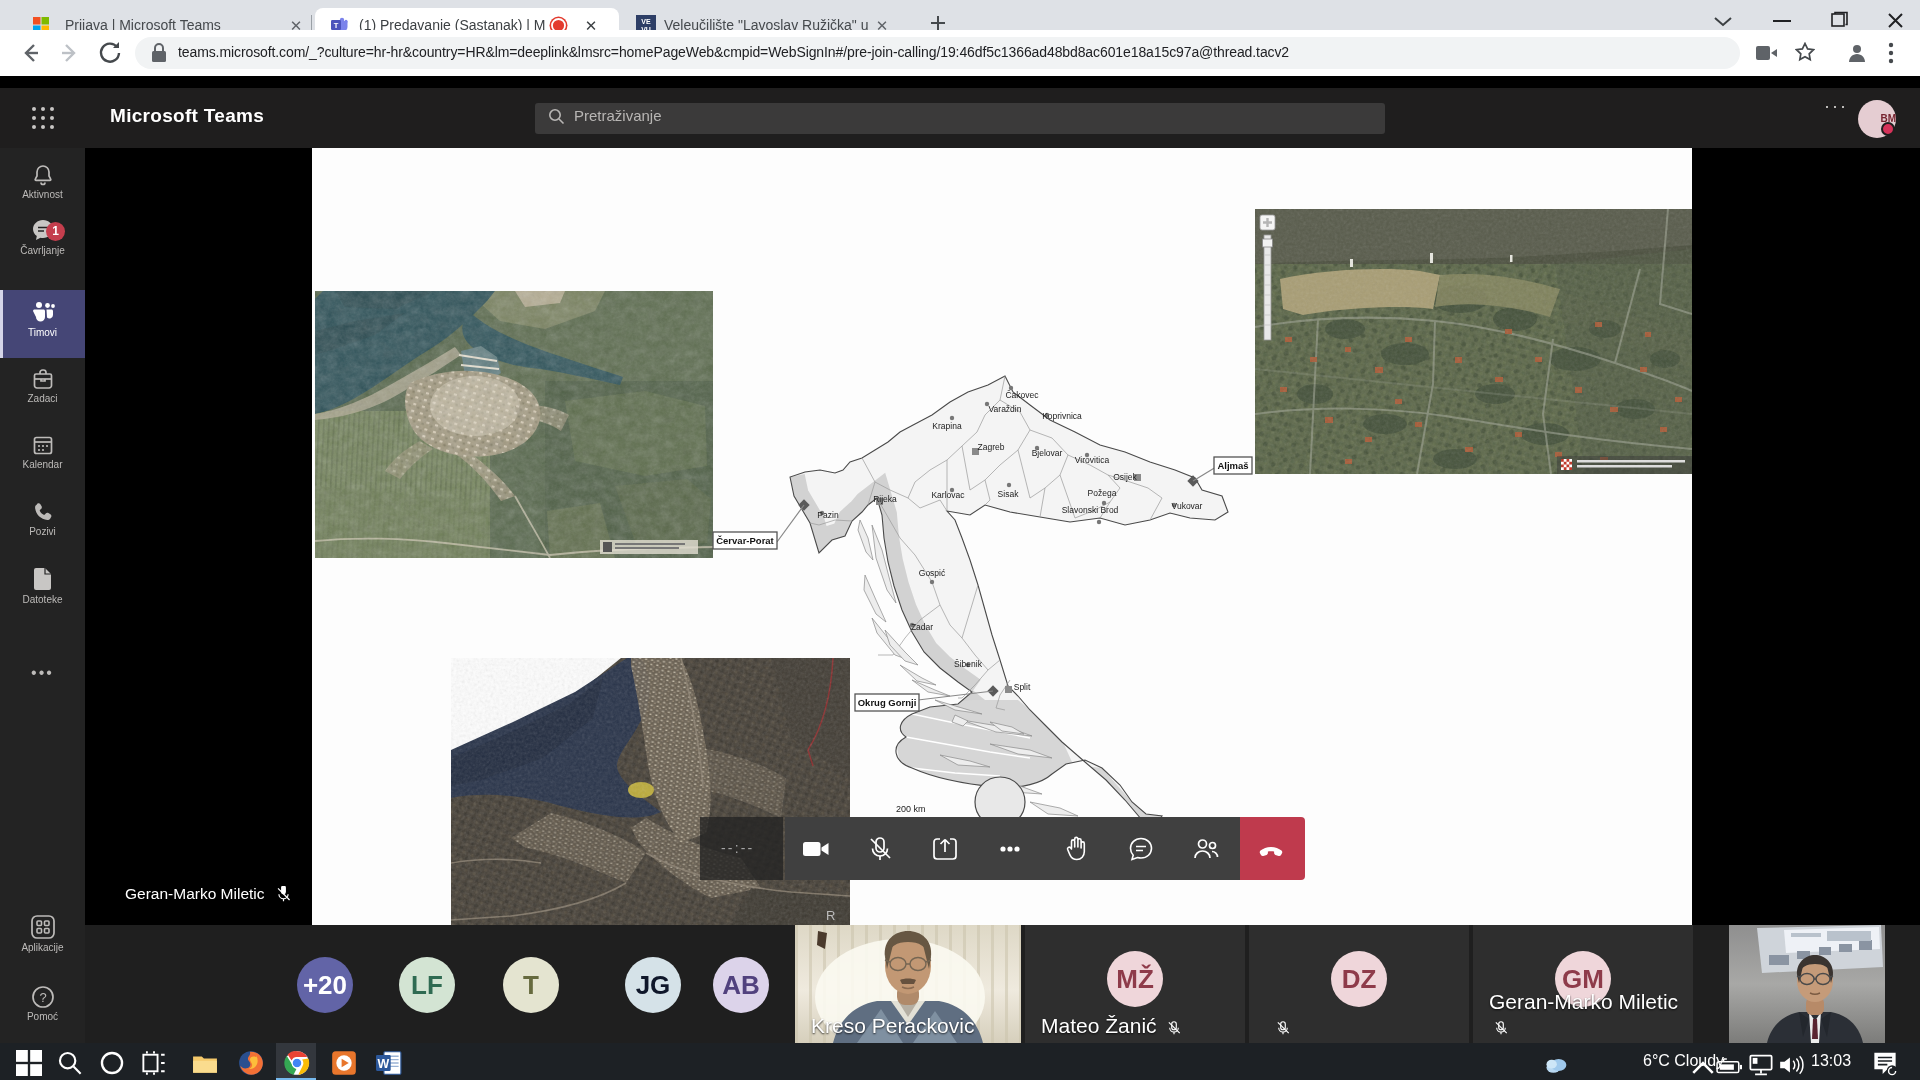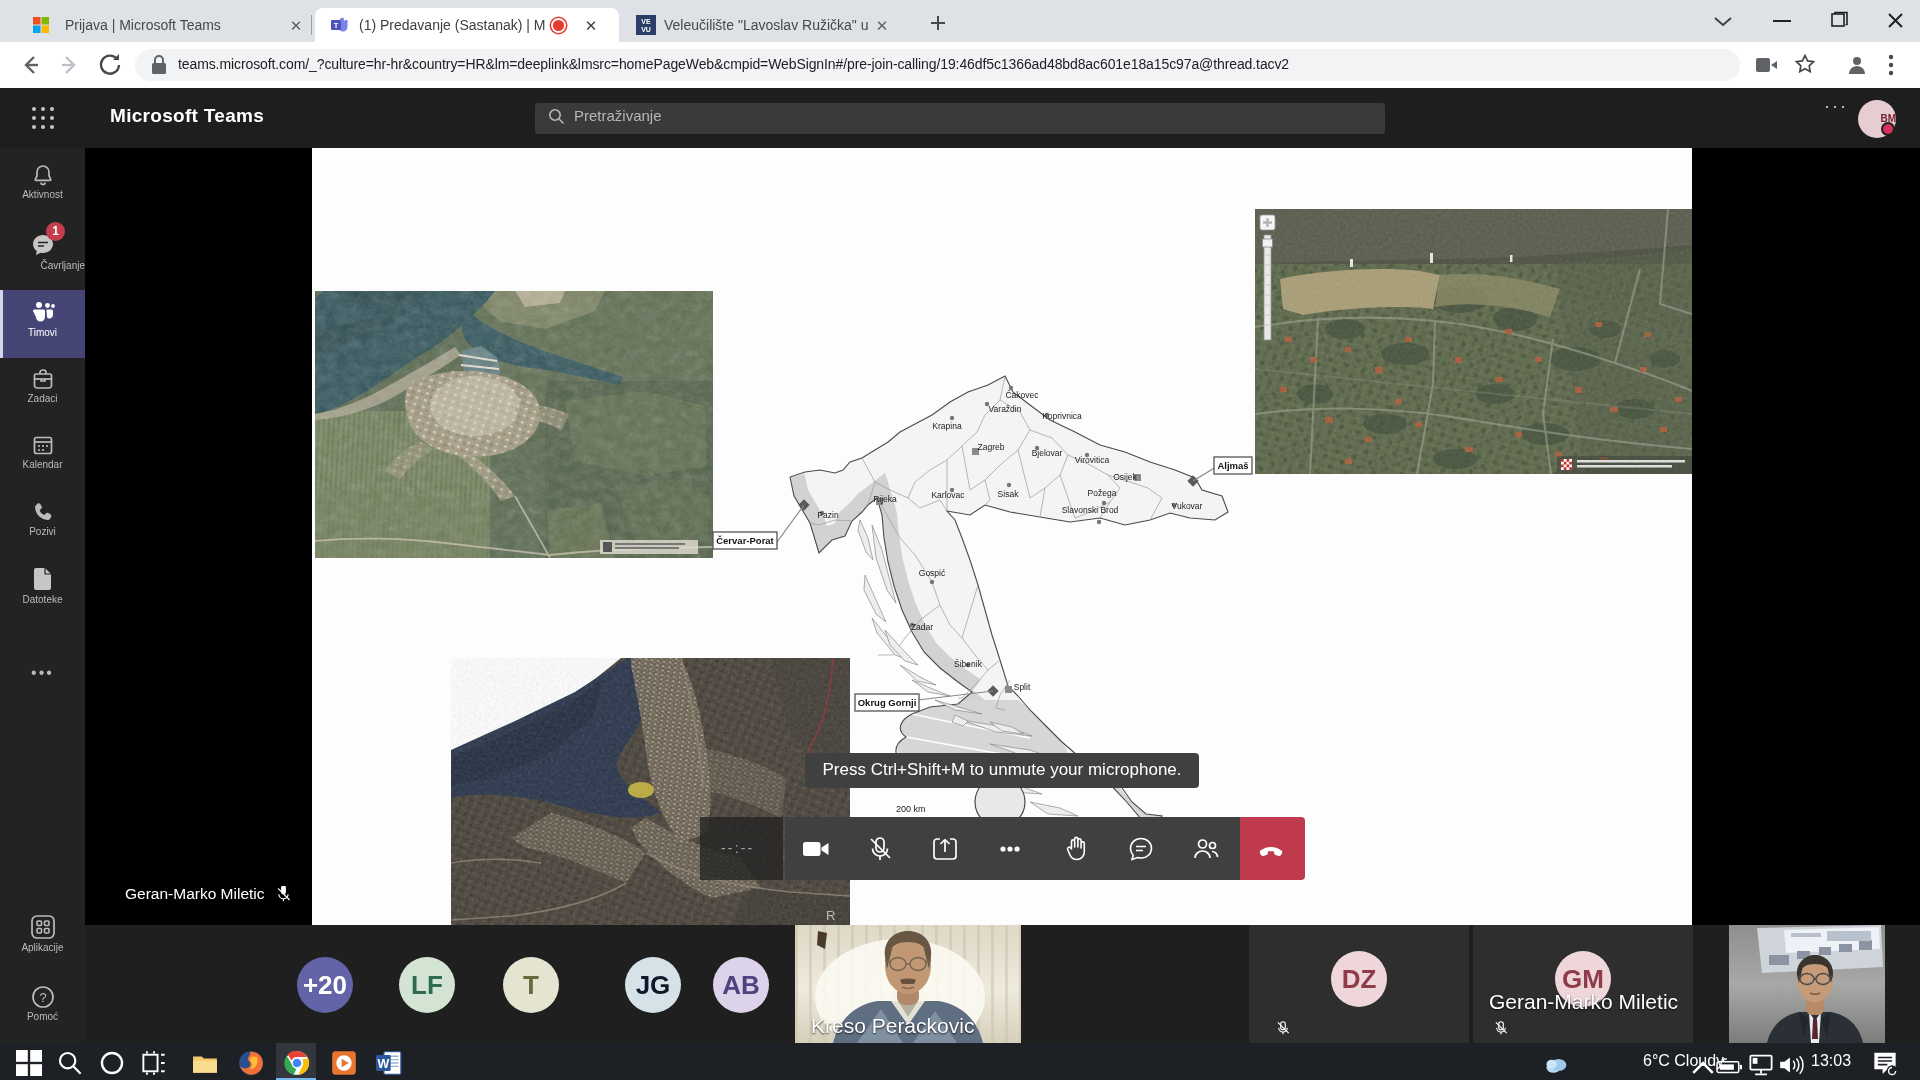--- a/index.html
+++ b/index.html
@@ -9,21 +9,21 @@
 
   
   #tabstrip { left:0; top:0; width:1920px; height:42px; background:#dee1e6; }
   .tab { position:absolute; top:8px; height:34px; font-size:14px; color:#45494d; }
   .tab .title { position:absolute; left:49px; top:9px; white-space:nowrap; overflow:hidden; }
   .tabx { position:absolute; top:10px; width:16px; height:16px; color:#5f6368; font-size:15px; line-height:16px; text-align:center; }
   #tab-active { left:315px; width:304px; background:#fff; border-radius:8px 8px 0 0; color:#3c4043; }
   .tabsep { position:absolute; top:15px; width:1px; height:20px; background:#9aa0a6; }
   #newtab { position:absolute; left:928px; top:13px; width:20px; height:20px; color:#45494d; }
 
-  #addrbar { left:0; top:42px; width:1920px; height:46px; background:#fff; }
+  #addrbar { left:0; top:30px; width:1920px; height:46px; background:#fff; }
   #omnibox { position:absolute; left:135px; top:7px; width:1605px; height:32px; background:#f1f3f4; border-radius:16px; }
   #urltext { position:absolute; left:178px; top:14px; font-size:14px; color:#202124; letter-spacing:-0.1px; white-space:nowrap; }
 
   
   #teamsbar { left:0; top:88px; width:1920px; height:60px; background:#1f1e1e; }
   #teamsbar .brand { position:absolute; left:110px; top:17px; color:#fff; font-size:19px; font-weight:bold; letter-spacing:0.3px; }
   #tsearch { position:absolute; left:535px; top:15px; width:850px; height:31px; background:#3b3a3a; border-radius:3px; }
 
   
   #sidebar { left:0; top:148px; width:85px; height:895px; background:#232323; }
@@ -183,21 +183,21 @@
   <div id="sidebar" class="abs"></div>
   <div id="sb-sel" class="abs"></div>
   <div id="sb-sel-bar" class="abs"></div>
   <div class="sbitem abs" style="top:163px;">
     <svg width="24" height="24" viewBox="0 0 24 24">
         <path d="M12 3c3.3 0 6 2.7 6 6v4l1.7 3.2c.3.5-.1 1.1-.7 1.1H5c-.6 0-1-.6-.7-1.1L6 13V9c0-3.3 2.7-6 6-6z" fill="none" stroke="#bdbbb9" stroke-width="1.7"></path>
         <path d="M10 19.5a2 2 0 0 0 4 0" fill="none" stroke="#bdbbb9" stroke-width="1.7"></path>
       </svg>
     Aktivnost
   </div>
-  <div class="sbitem abs" style="top:232px;text-align:right;">
+  <div class="sbitem abs" style="top:217px;">
     <svg width="26" height="26" viewBox="0 0 26 26">
         <path d="M13 3C7.5 3 3 7 3 12c0 2.9 1.5 5.4 3.8 7L6 23l4.5-2.2c.8.2 1.6.3 2.5.3 5.5 0 10-4 10-9S18.5 3 13 3z" fill="#c8c6c4"></path>
         <path d="M8 10.5h10M8 14h6" stroke="#232323" stroke-width="1.6"></path>
       </svg>
     Čavrljanje
   </div>
   <div class="abs" style="left:46px;top:222px;width:19px;height:19px;border-radius:50%;background:#c43e4d;color:#fff;font-size:12px;font-weight:bold;text-align:center;line-height:19px;">1</div>
   <div class="sbitem abs" style="top:299px;color:#fff;">
     <svg width="28" height="26" viewBox="0 0 28 26">
         <circle cx="10" cy="6" r="3" fill="#fff"></circle>
@@ -620,21 +620,20 @@
       <text x="187" y="336" font-size="9.5" font-weight="bold" fill="#111" text-anchor="middle" font-family="Liberation Sans, sans-serif">Okrug Gornji</text>
       <rect x="514" y="87" width="38" height="17" fill="#fff" stroke="#555" stroke-width="1.3"></rect>
       <text x="533" y="99" font-size="9.5" font-weight="bold" fill="#111" text-anchor="middle" font-family="Liberation Sans, sans-serif">Aljmaš</text>
     </g>
 
     <circle cx="300" cy="432" r="25" fill="#e8e8e8" stroke="#4a4a4a" stroke-width="1.2"></circle>
     <text x="196" y="442" font-size="9" fill="#222" font-family="Liberation Sans, sans-serif">200 km</text>
     <path d="M150,455 L200,455 M150,451 L150,455 M175,452 L175,455 M200,451 L200,455" stroke="#333" stroke-width="1" fill="none"></path>
   </svg>
 
-  <div id="toast" class="abs">Press Ctrl+Shift+M to unmute your microphone.</div>
   <div id="ctlbar" class="abs">
     <div id="ctl-timer"></div>
     <div id="ctl-main"></div>
     <div id="ctl-red"></div>
     <div style="position:absolute;left:21px;top:23px;color:#a5a5a5;font-size:14px;letter-spacing:0.5px;">- - : - -</div>
 
     <svg class="cic" style="left:102px;" viewBox="0 0 28 28">
         <rect x="1" y="7" width="17.5" height="14" rx="2.5" fill="#fff"></rect>
         <path d="M19.5 12.5l7-4.5v12l-7-4.5z" fill="#fff"></path>
       </svg>
@@ -726,20 +725,31 @@
         <path d="M136,32 C135,25 132,20 127,16 L134,44 Z" fill="#675743"></path>
         <g fill="none" stroke="#756653" stroke-width="1.4">
           <ellipse cx="103" cy="39" rx="8" ry="6.5"></ellipse>
           <ellipse cx="123" cy="39" rx="8" ry="6.5"></ellipse>
           <path d="M111,39 L115,39 M95,37 L90,35 M131,37 L136,35"></path>
         </g>
         <path d="M105,55 C109,53 117,53 121,55 L119,59 L107,59 Z" fill="#66513e"></path>
         <path d="M107,62 C111,64 115,64 119,62" stroke="#8a6a50" stroke-width="1.4" fill="none"></path>
       </svg>
       <div class="plabel">Kreso Perackovic</div>
+    </div>
+    <div class="ptile" style="left:940px;width:220px;">
+      <div class="pcircle" style="left:82px;top:26px;background:#efd6da;color:#8e3b4a;">MŽ</div>
+      <div class="plabel">Mateo Žanić <svg width="16" height="16" viewBox="0 0 28 28" style="vertical-align:-3px;margin-left:4px">
+            <g fill="none" stroke="#fff" stroke-width="2">
+              <rect x="10" y="3" width="8" height="14" rx="4"></rect>
+              <path d="M6.5 13.5a7.5 7.5 0 0 0 15 0"></path>
+              <path d="M14 21v4"></path>
+            </g>
+            <path d="M5 4l19 19" stroke="#fff" stroke-width="2"></path>
+          </svg></div>
     </div>
     <div class="ptile" style="left:1164px;width:220px;">
       <div class="pcircle" style="left:82px;top:26px;background:#efd6da;color:#8e3b4a;">DZ</div>
       <div class="plabel" style="left:26px;"><svg width="16" height="16" viewBox="0 0 28 28" style="vertical-align:-3px">
             <g fill="none" stroke="#fff" stroke-width="2">
               <rect x="10" y="3" width="8" height="14" rx="4"></rect>
               <path d="M6.5 13.5a7.5 7.5 0 0 0 15 0"></path>
               <path d="M14 21v4"></path>
             </g>
             <path d="M5 4l19 19" stroke="#fff" stroke-width="2"></path>

